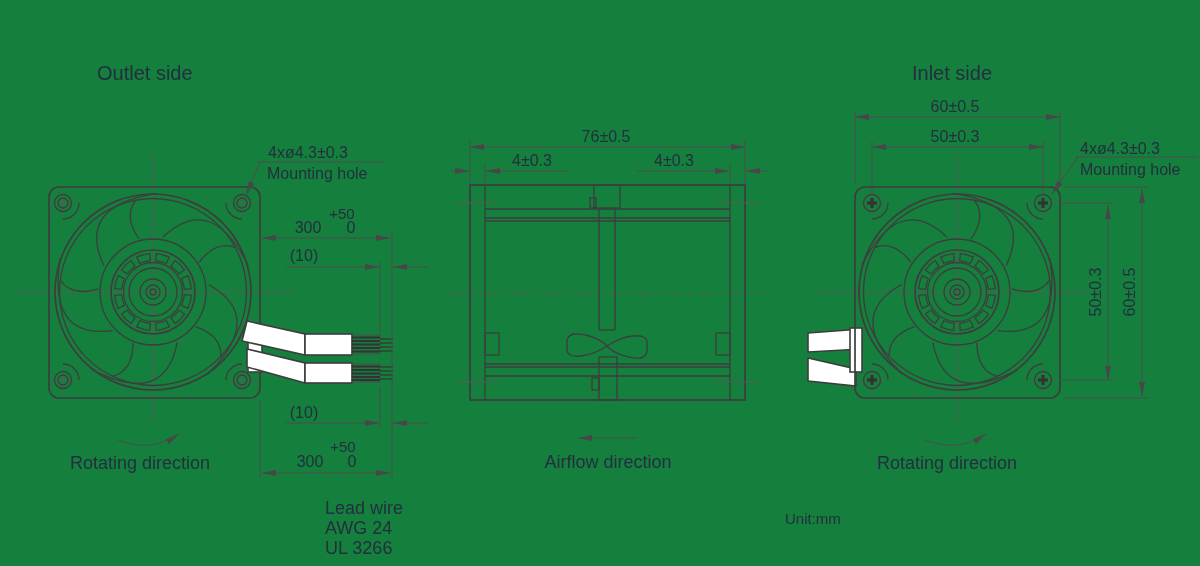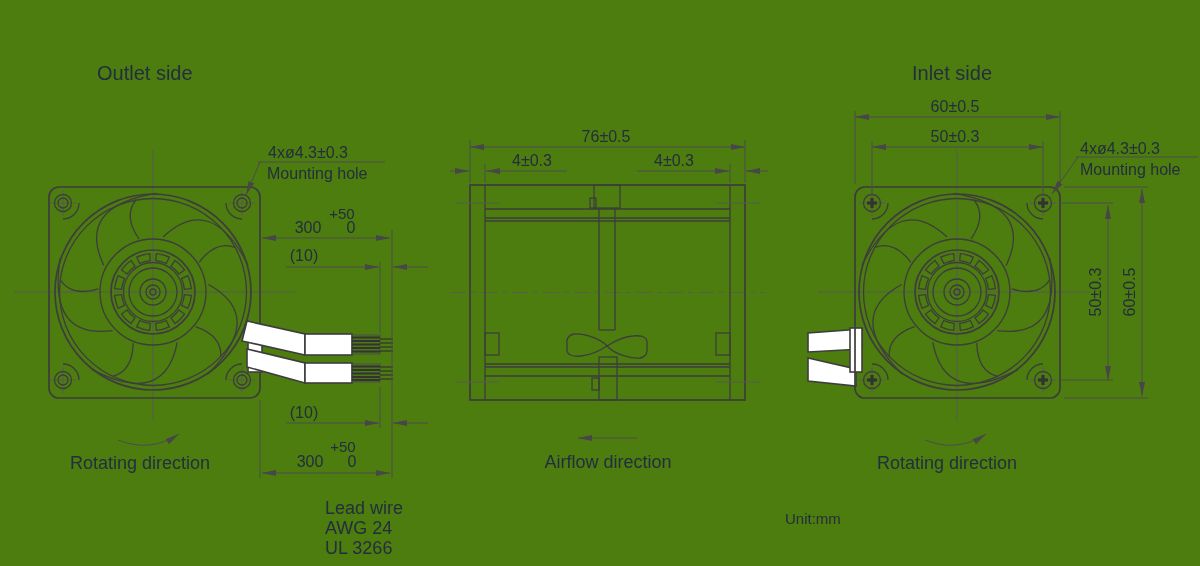--- a/index.html
+++ b/index.html
@@ -1,16 +1,16 @@
 <!DOCTYPE html>
 <html><head>
 <meta charset="utf-8">
 <style>
   html,body{margin:0;padding:0;background:#fff;}
-  #stage{position:relative;width:1200px;height:566px;background:#4d7c0f;overflow:hidden;}
+  #stage{position:relative;width:1200px;height:566px;background:#15803d;overflow:hidden;}
   svg{position:absolute;left:0;top:0;}
   text{fill:#232e3e;font-family:"Liberation Sans","DejaVu Sans",sans-serif;font-weight:500;}
   .t20{font-size:20px;}
   .t18{font-size:18px;}
   .t16{font-size:16px;}
   .t15{font-size:15px;}
   .mid{text-anchor:middle;}
   .o{fill:none;stroke:#3d3d3d;stroke-width:1.7;}
   .o2{fill:none;stroke:#3d3d3d;stroke-width:1.3;}
   .w{fill:#ffffff;stroke:#3d3d3d;stroke-width:1.6;}

